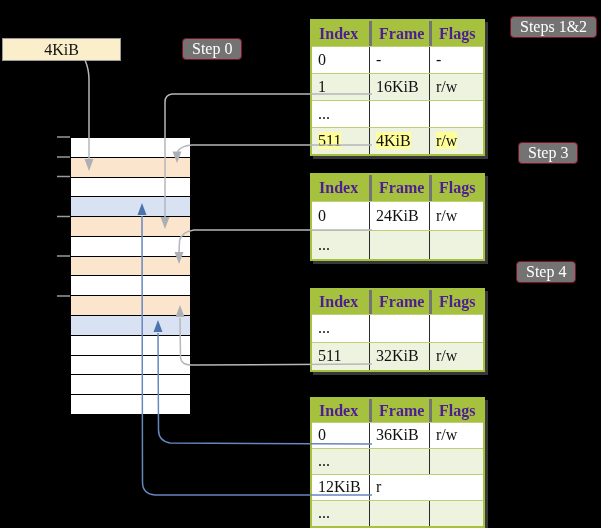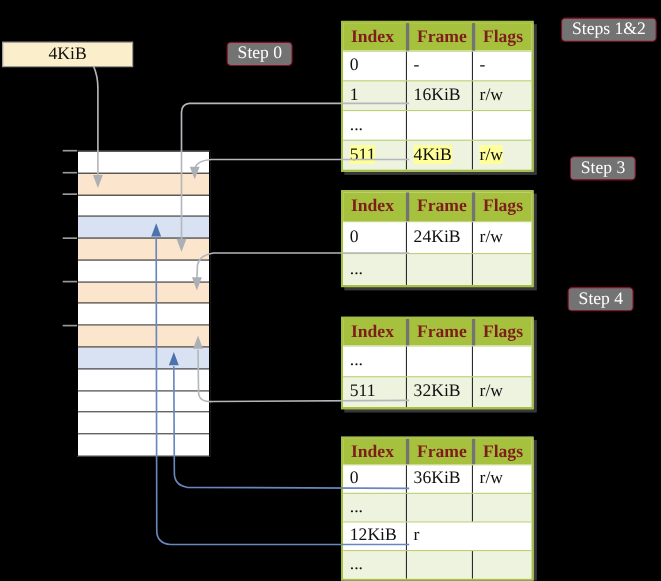--- a/index.html
+++ b/index.html
@@ -6,38 +6,38 @@
   #stage{position:relative;width:601px;height:528px;background:#000;
          font-family:"Liberation Serif","DejaVu Serif",serif;overflow:hidden;}
 
   .frame-box{position:absolute;left:2px;top:38px;width:117px;height:21px;
     background:#fbeecb;border:1px solid #9a9a9a;color:#111;font-size:16px;
     text-align:center;line-height:21px;}
 
   .step-label{position:absolute;background:#737373;color:#fff;font-size:16px;
     height:20px;line-height:19px;padding:0 9px;border:1px solid #870d26;
     border-radius:4px;text-align:center;white-space:nowrap;}
-  #step-0{left:206px;top:38px;font-family:Liberation Serif, serif;}
+  #step-0{left:182px;top:38px;font-family:Liberation Serif, serif;}
   #steps-1-2{left:510px;top:16px;}
   #step-3{left:518px;top:142px;}
   #step-4{left:516px;top:261px;}
 
   #memory{position:absolute;left:70px;top:137px;width:121px;height:278px;
     border:1px solid #000;background:#fff;display:flex;flex-direction:column;
     box-sizing:border-box;}
   .mem-row{flex:1;border-bottom:1px solid #000;}
   .mem-row:last-child{border-bottom:none;}
   .mem-white{background:#ffffff}
   .mem-peach{background:#fce5cd}
   .mem-blue{background:#d9e2f3}
 
   .pt{position:absolute;border:2px solid #a6c13d;background:#fff;
       box-shadow:3px 3px 0 rgba(125,125,125,.45);}
   .pt-header{display:grid;grid-template-columns:57px 60px 54px;
-      background:#a6c13d;color:#7f1d1d;font-weight:bold;font-size:16px;}
+      background:#a6c13d;color:#4c1d95;font-weight:bold;font-size:16px;}
   .pt-header .cell{padding-left:7px;border-left:3px solid #737373;}
   .pt-header .cell:first-child{border-left:none;}
   .pt-row{display:grid;grid-template-columns:57px 60px 54px;font-size:16px;
       color:#111;border-top:1px solid #bdd076;background:#fff;}
   .pt-row.alt{background:#eef3df;}
   .pt-row .cell{padding-left:6px;border-left:1px solid #2b2b2b;
       overflow:hidden;white-space:nowrap;}
   .pt-row .cell:first-child{border-left:none;}
   .hl{background:#ffff99;}
 

